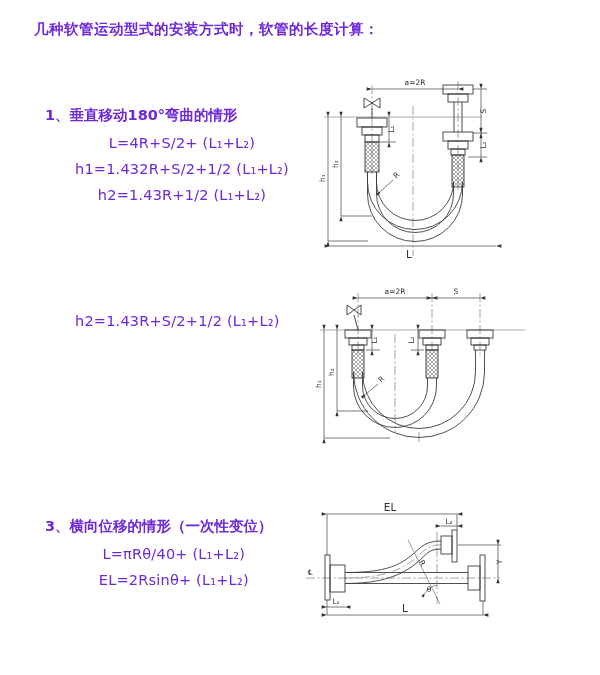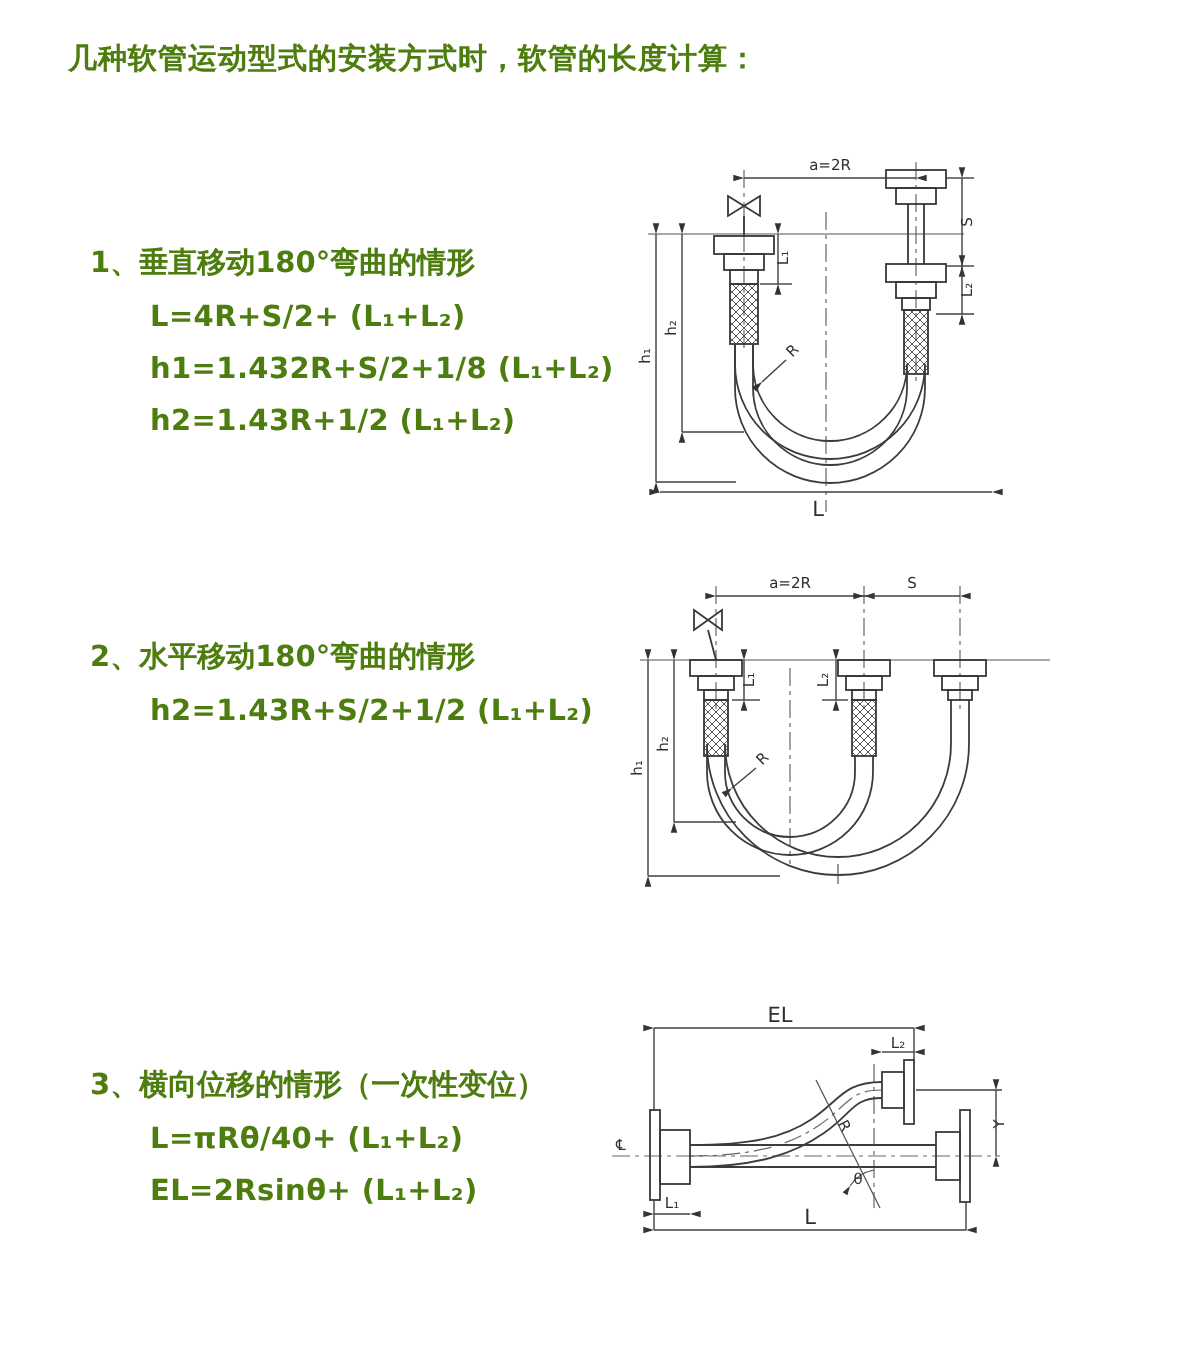--- a/index.html
+++ b/index.html
@@ -1,30 +1,31 @@
 <!DOCTYPE html>
 <html><head>
 <meta charset="utf-8">
 <style>
   html,body{margin:0;padding:0;background:#e8e8e8;}
   .page{
     position:relative;width:600px;height:675px;margin:0 auto;
     background:#ffffff;overflow:hidden;
     font-family:"DejaVu Sans","Liberation Sans",sans-serif;
-    color:#4d7c0f;
+    color:#6d28d9;
   }
   .title{
     position:absolute;left:34px;top:20px;
     font-size:14.5px;font-weight:700;letter-spacing:.5px;white-space:nowrap;
   }
-  .sec{position:absolute;left:45px;margin-top:16px;}
+  .sec{position:absolute;left:45px;}
   .sec .heading{font-size:14.5px;font-weight:700;white-space:nowrap;}
   .sec .formula{
-    font-size:14.5px;font-weight:700;margin:10px 0 0 30px;white-space:nowrap;
+    font-size:14.5px;font-weight:400;margin:10px 0 0 30px;white-space:nowrap;
     letter-spacing:.2px;
+    text-align:center;
   }
   .s1{top:106px}.s2{top:303px}.s3{top:517px}
   .dg{position:absolute;}
   .d1{left:310px;top:70px;}
   .d2{left:310px;top:280px;}
   .d3{left:300px;top:500px;}
   svg{display:block}
   svg text{font-family:"DejaVu Sans","Liberation Sans",sans-serif;fill:#2f2f2f;}
   .lbl{font-size:7.5px;}
   .lblBig{font-size:10.5px;}
@@ -32,26 +33,25 @@
 </head>
 <body>
 
 <div class="page">
 
   <div class="title">几种软管运动型式的安装方式时，软管的长度计算：</div>
 
   <section class="sec s1">
     <div class="heading">1、垂直移动180°弯曲的情形</div>
     <div class="formula">L=4R+S/2+ (L₁+L₂)</div>
-    <div class="formula">h1=1.432R+S/2+1/8 (L₁+L₂)</div>
+    <div class="formula">h1=1.432R+S/2+1/2 (L₁+L₂)</div>
     <div class="formula">h2=1.43R+1/2 (L₁+L₂)</div>
   </section>
 
   <section class="sec s2">
-    <div class="heading">2、水平移动180°弯曲的情形</div>
     <div class="formula">h2=1.43R+S/2+1/2 (L₁+L₂)</div>
   </section>
 
   <section class="sec s3">
     <div class="heading">3、横向位移的情形（一次性变位）</div>
     <div class="formula">L=πRθ/40+ (L₁+L₂)</div>
     <div class="formula">EL=2Rsinθ+ (L₁+L₂)</div>
   </section>
 
   <svg class="dg d1" width="290" height="195" viewBox="0 0 290 195">

